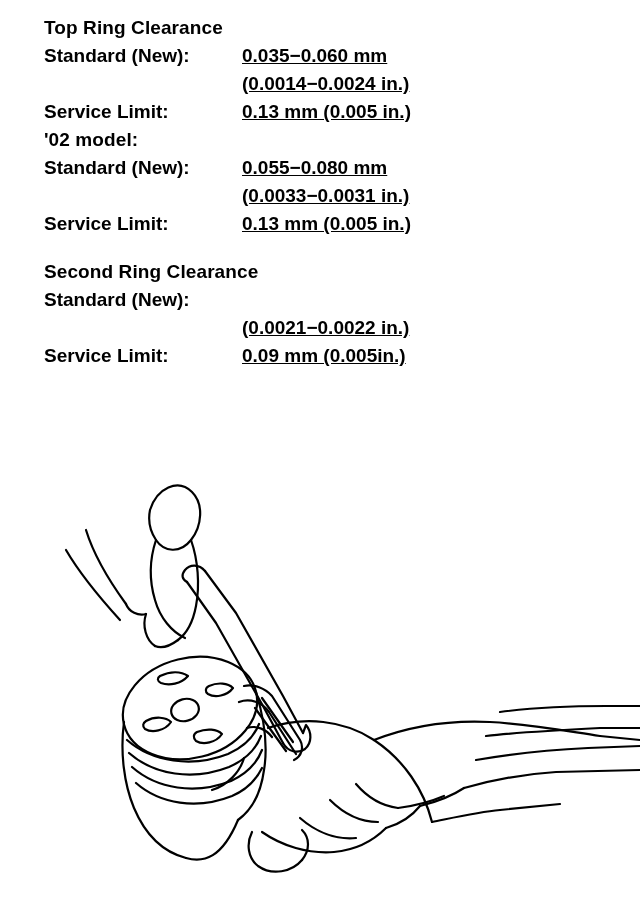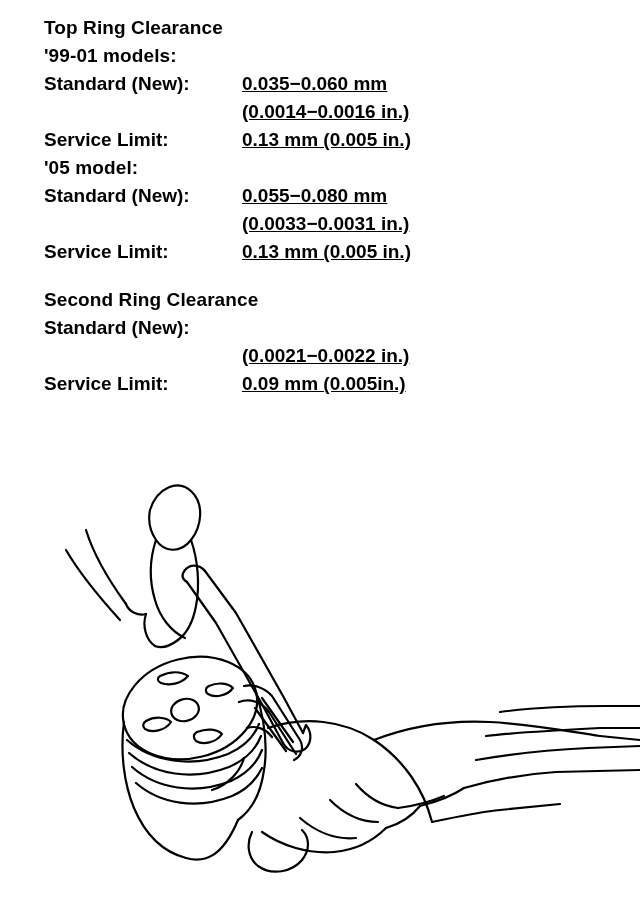--- a/index.html
+++ b/index.html
@@ -72,37 +72,36 @@
 </style>
 </head>
 <body>
 
 <div class="page">
 
   <div class="spec-block">
 
     <div class="spec-heading">Top Ring Clearance</div>
 
-    <div class="spec-heading">'99-01 models:</div>
 
     <div class="spec-row">
       <span class="spec-label">Standard (New):</span>
       <span class="spec-value">0.035−0.060 mm</span>
     </div>
 
     <div class="spec-row">
-      <span class="spec-value cont">(0.0014−0.0016 in.)</span>
+      <span class="spec-value cont">(0.0014−0.0024 in.)</span>
     </div>
 
     <div class="spec-row">
       <span class="spec-label">Service Limit:</span>
       <span class="spec-value">0.13 mm (0.005 in.)</span>
     </div>
 
-    <div class="spec-heading">'05 model:</div>
+    <div class="spec-heading">'02 model:</div>
 
     <div class="spec-row">
       <span class="spec-label">Standard (New):</span>
       <span class="spec-value">0.055−0.080 mm</span>
     </div>
 
     <div class="spec-row">
       <span class="spec-value cont">(0.0033−0.0031 in.)</span>
     </div>
 

